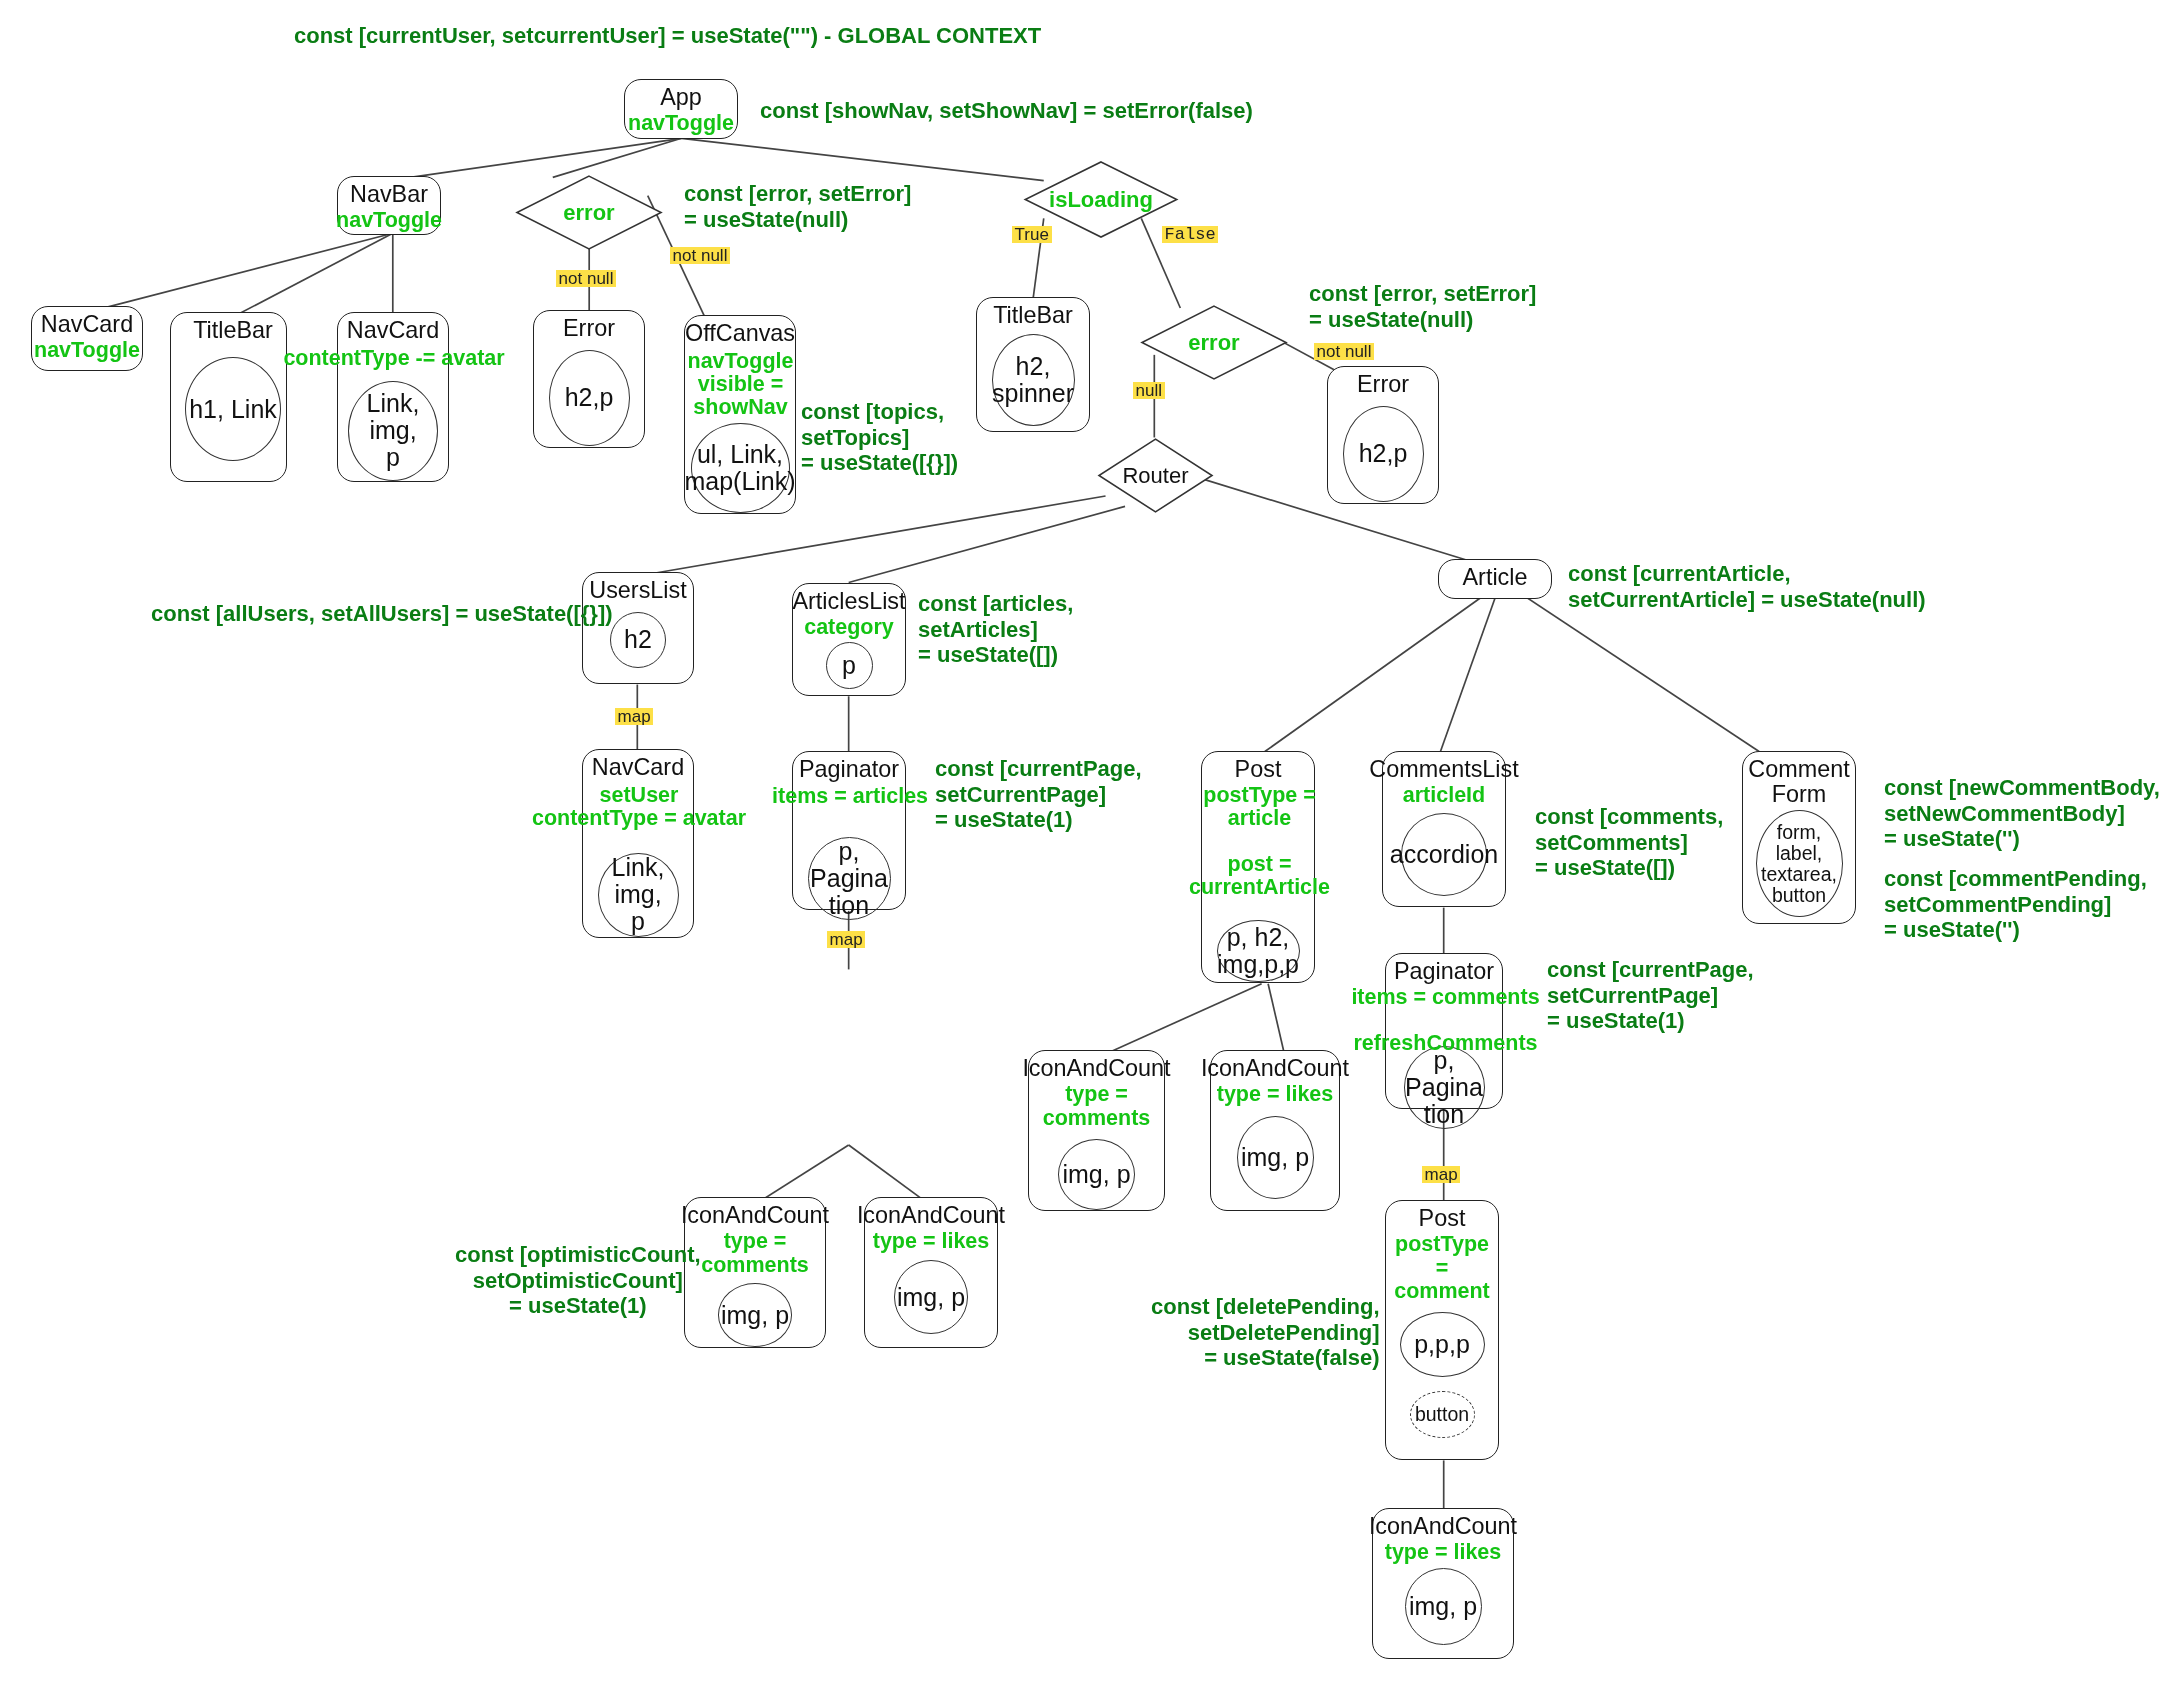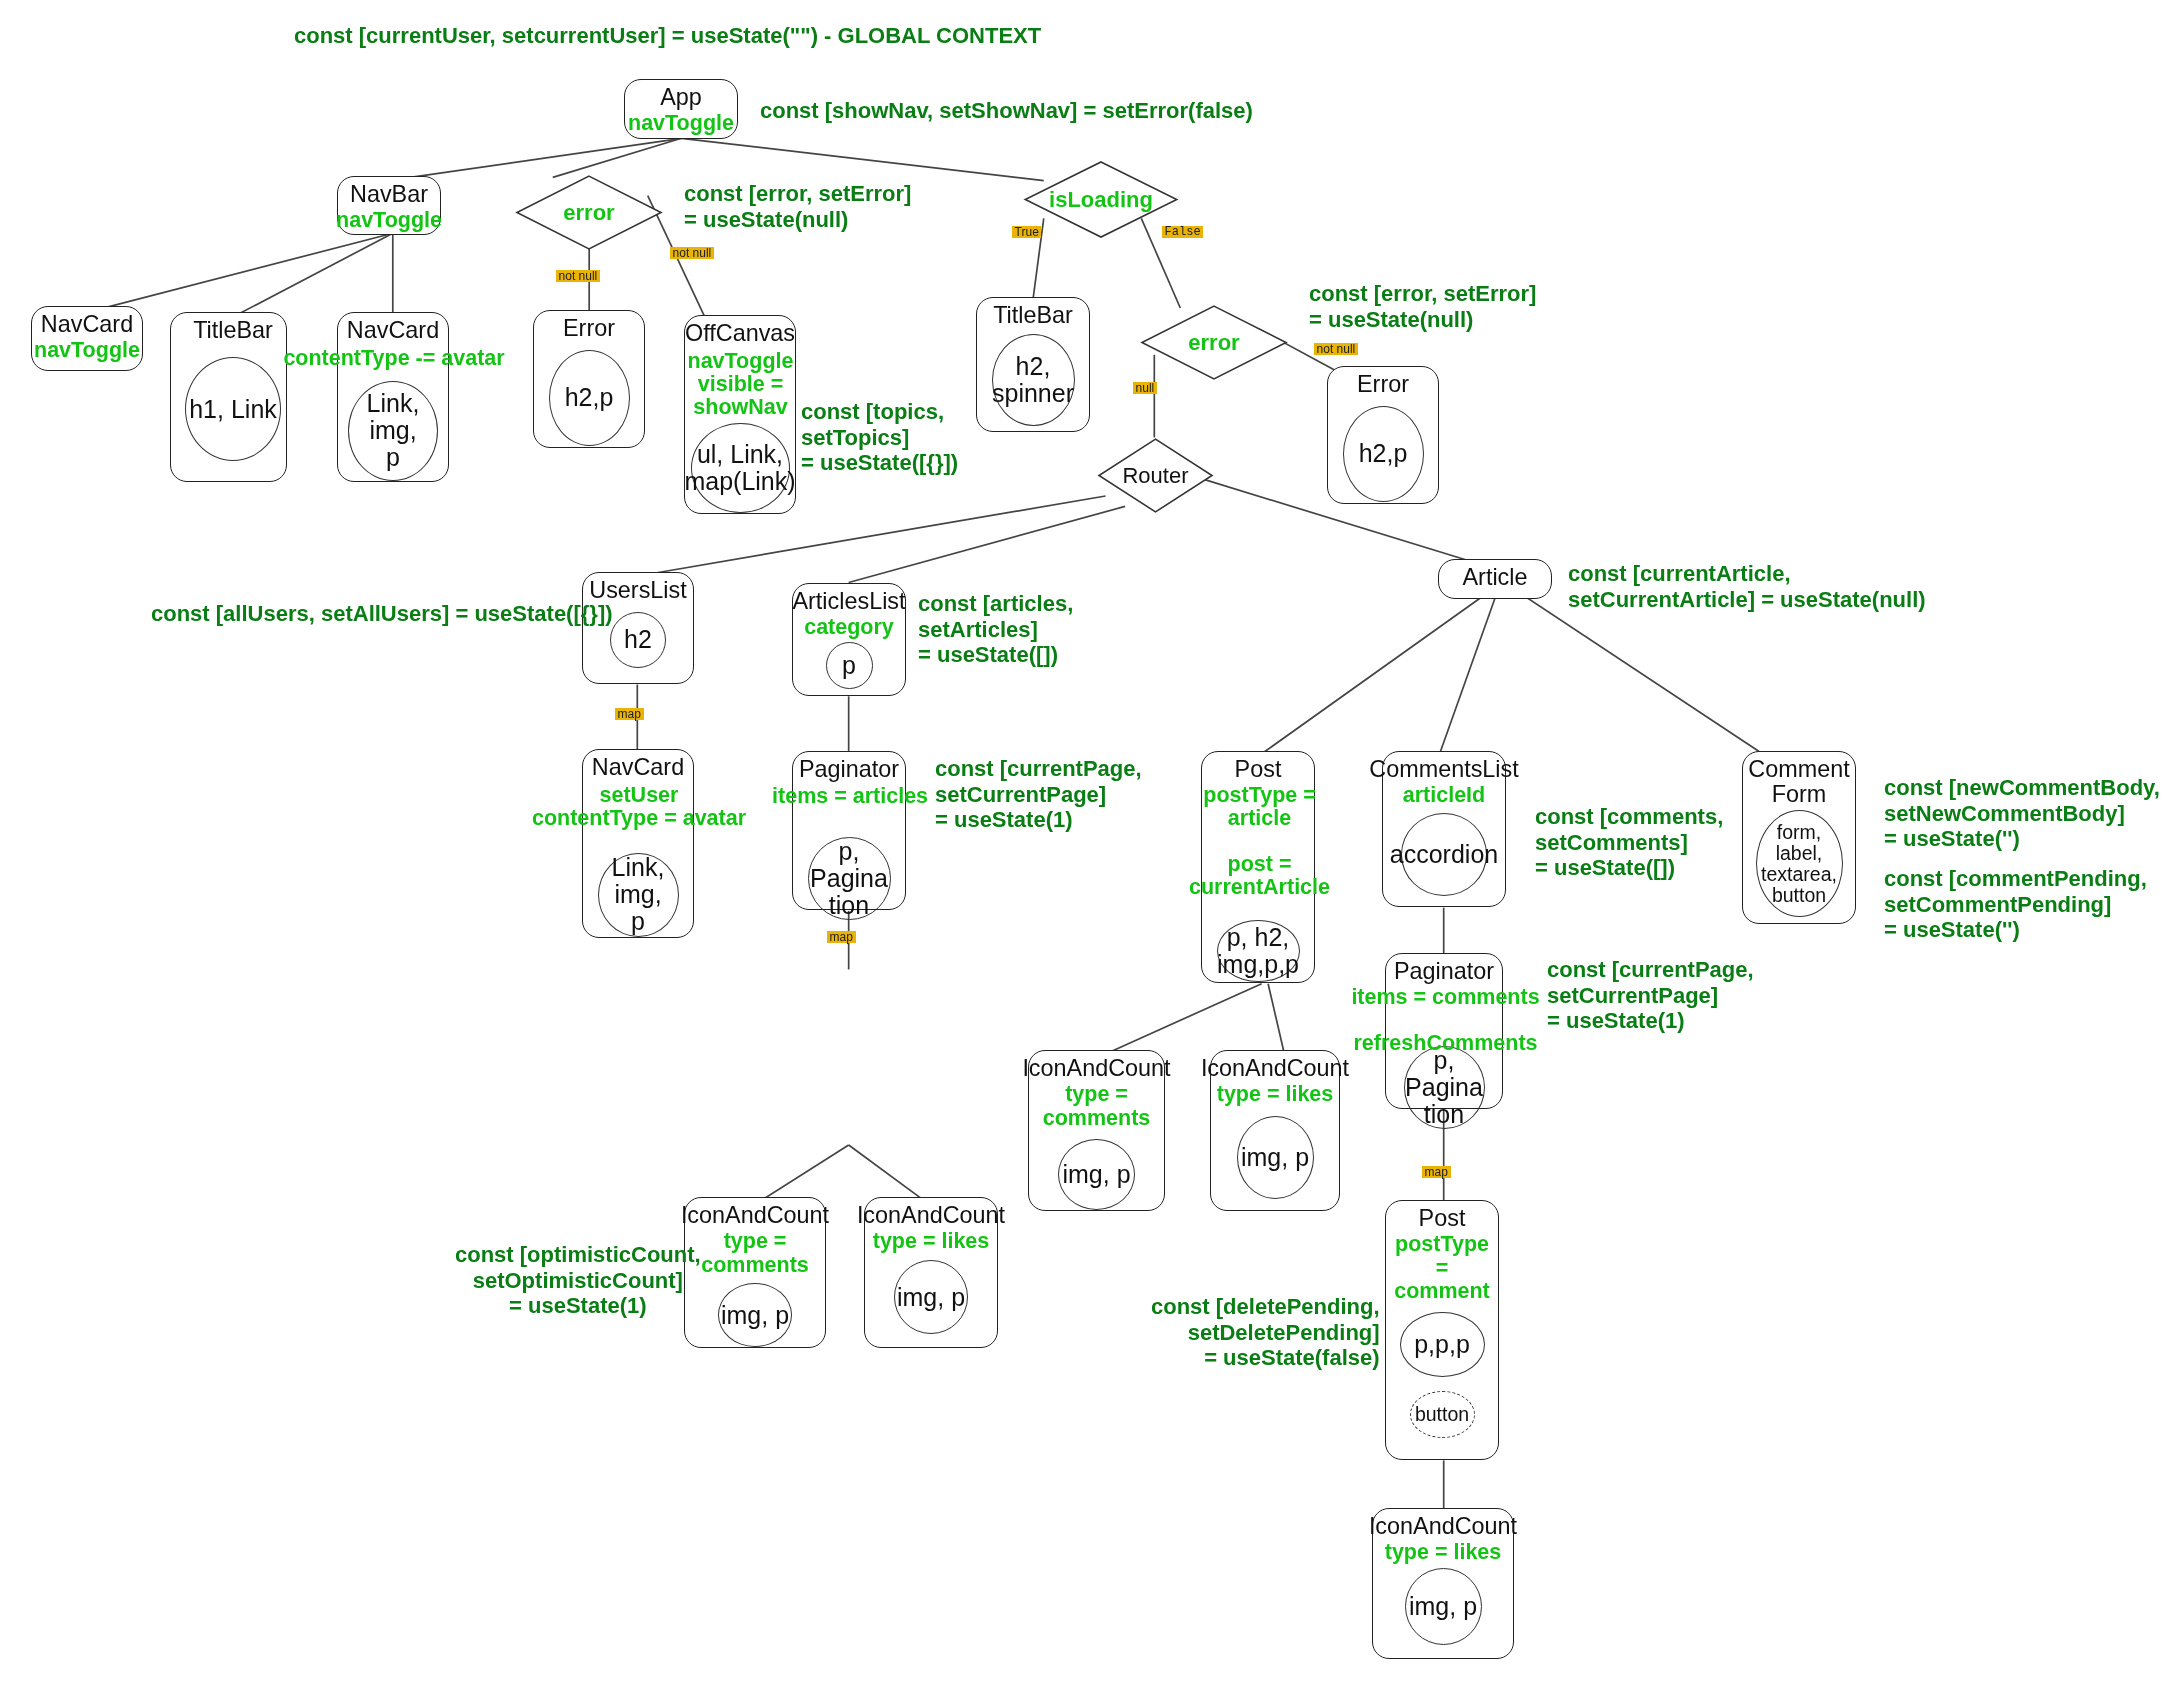--- a/index.html
+++ b/index.html
@@ -13,21 +13,21 @@
                margin-top:2.6px;white-space:pre-line;}
   .inner{border:1.3px solid #333;border-radius:50%;display:flex;align-items:center;justify-content:center;
          text-align:center;font-size:25px;color:#111;line-height:1.08;white-space:pre-line;box-sizing:border-box;
          background:transparent;}
   .inner.dashed{border-style:dashed;}
   .diamond{position:absolute;}
   .diamond .dlabel{position:absolute;left:0;top:0;width:100%;height:100%;display:flex;align-items:center;
                    justify-content:center;font-size:22px;color:#111;line-height:1;}
   .diamond.green .dlabel{color:#14c414;font-weight:bold;}
   .annot{position:absolute;font-size:22px;font-weight:bold;color:#0a7d14;line-height:1.16;white-space:pre-line;}
-  .edge-label{position:absolute;font-size:12px;color:#222;line-height:1;background:#eab308;padding:0 2.6px;}
+  .edge-label{position:absolute;font-size:17px;color:#222;line-height:1;background:#fde047;padding:0 2.6px;}
 </style>
 </head>
 <body>
 
 <div id="canvas">
 
   <svg id="edges" viewBox="0 0 3323 2622">
     <g stroke="#444" stroke-width="2.6" fill="none">
 
       <path d="M1048 212 L 604 276"></path>

